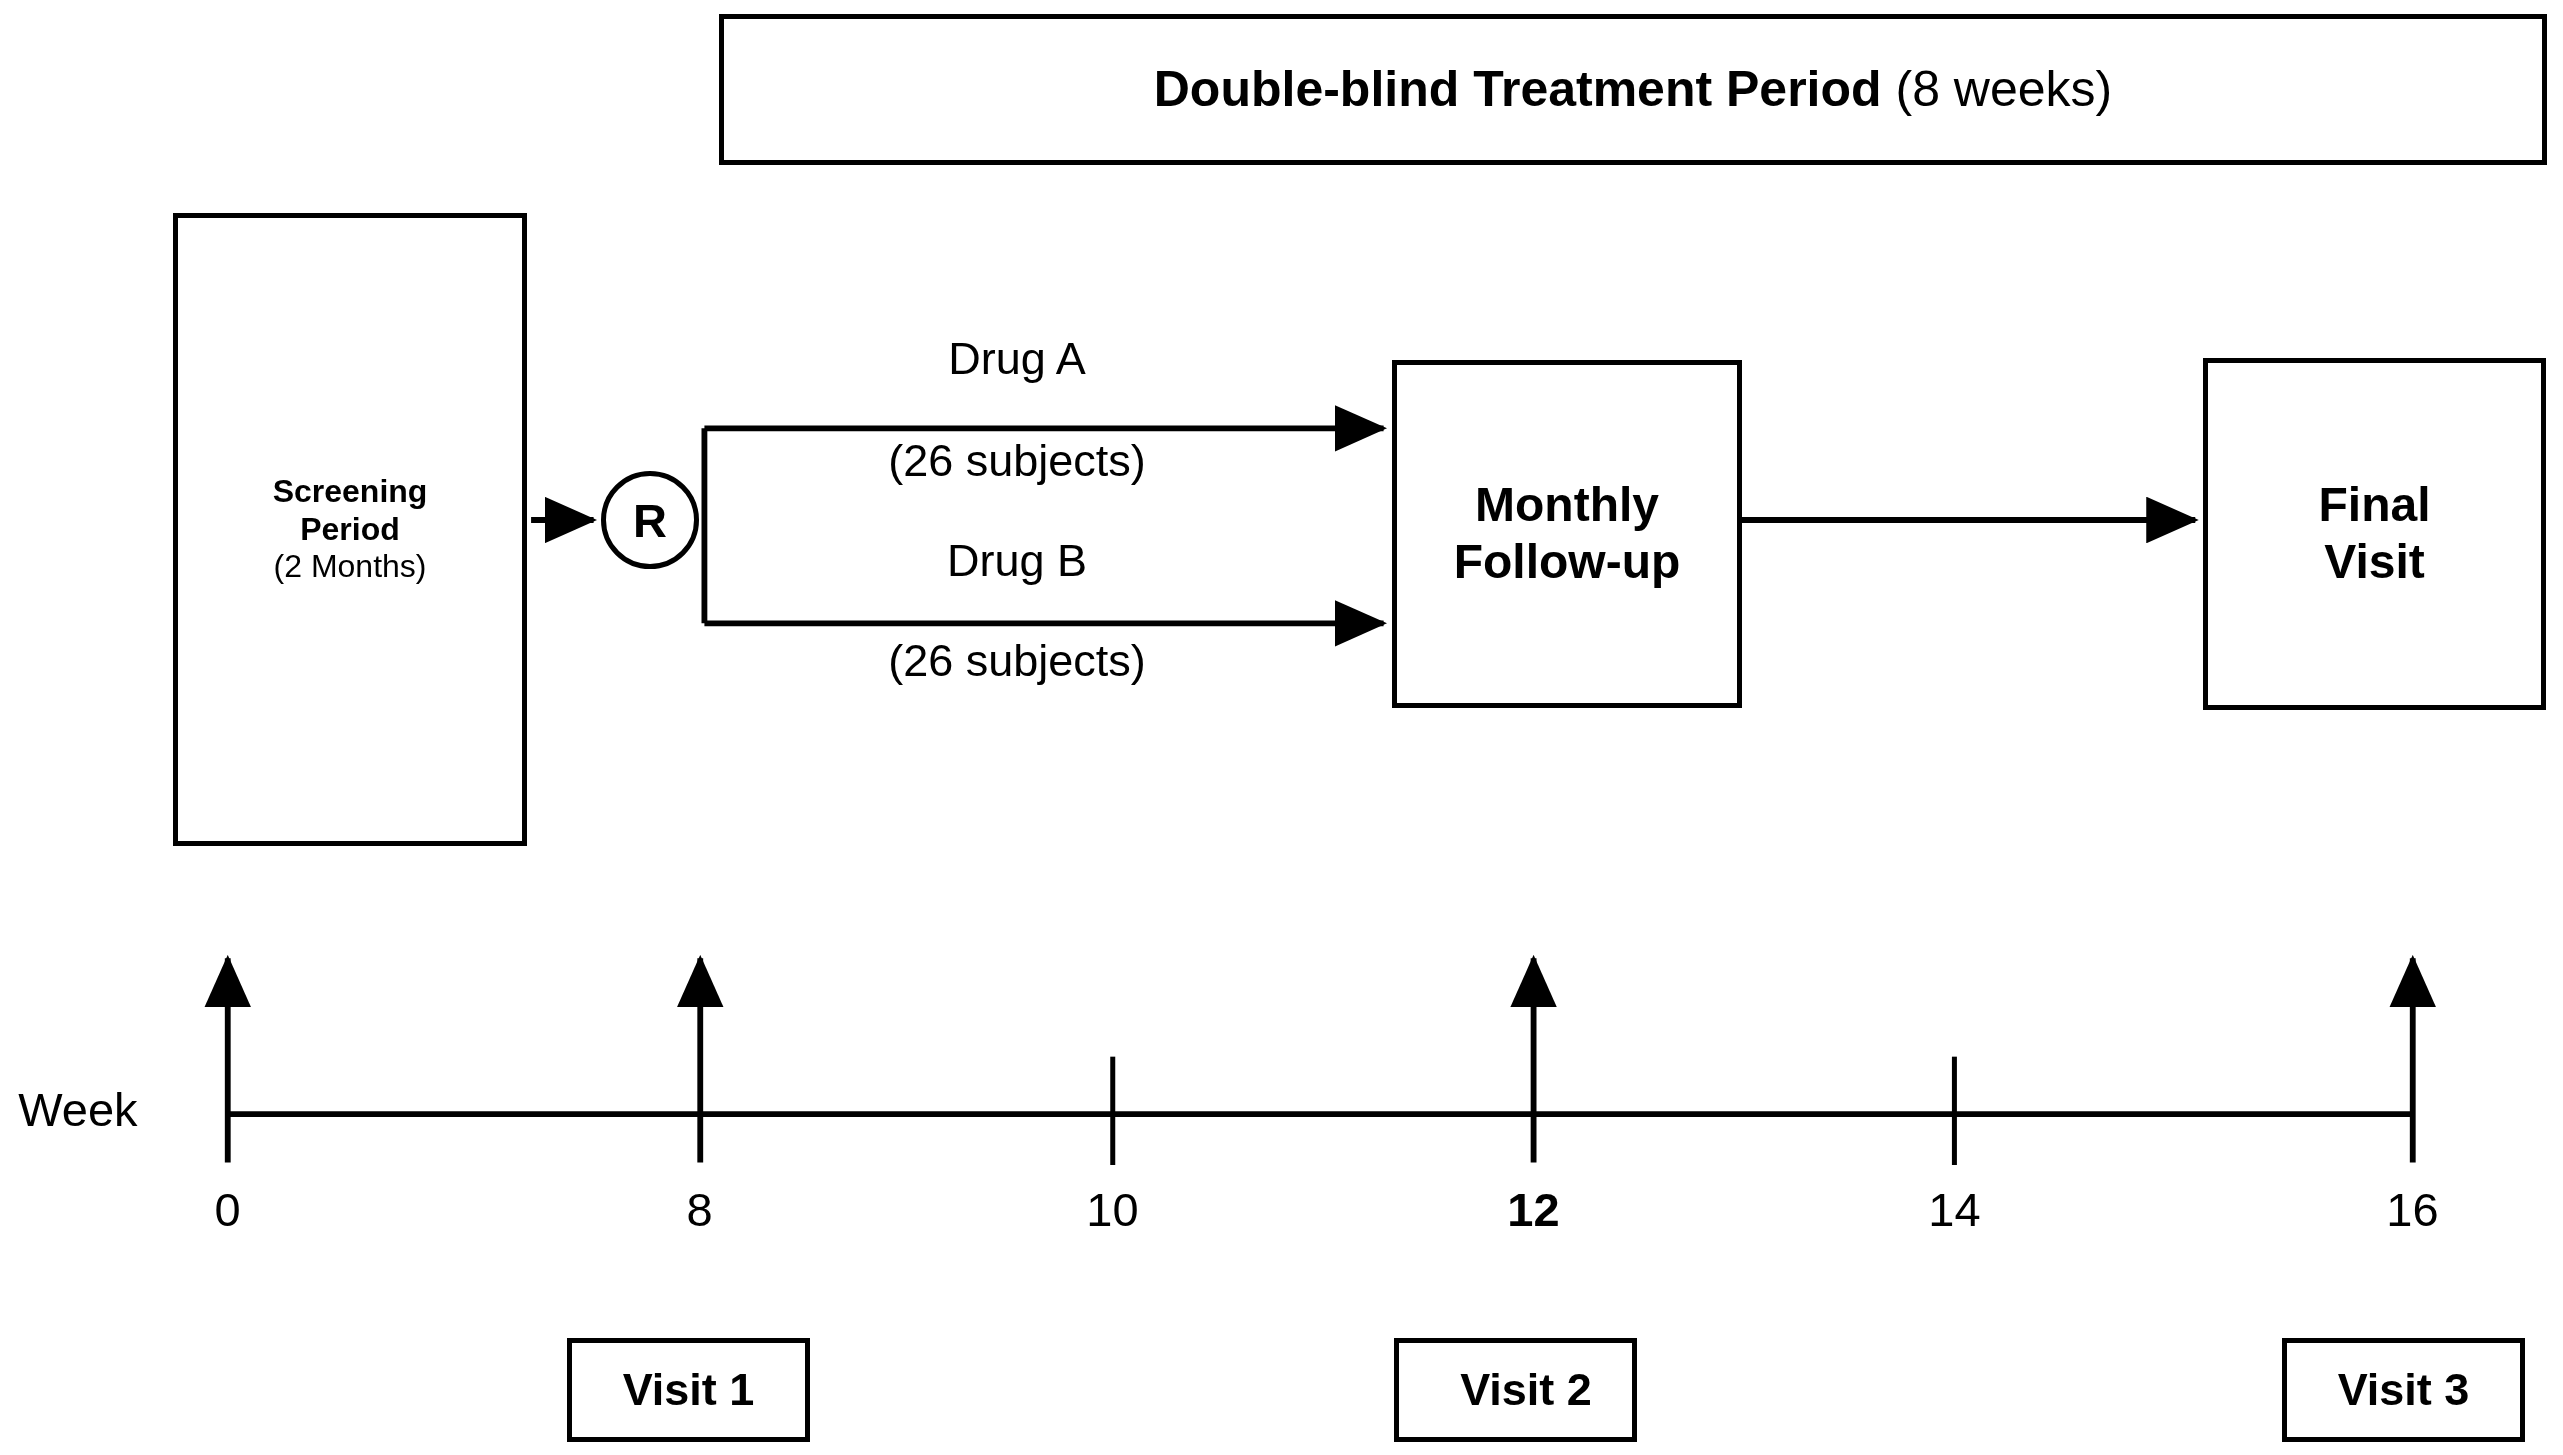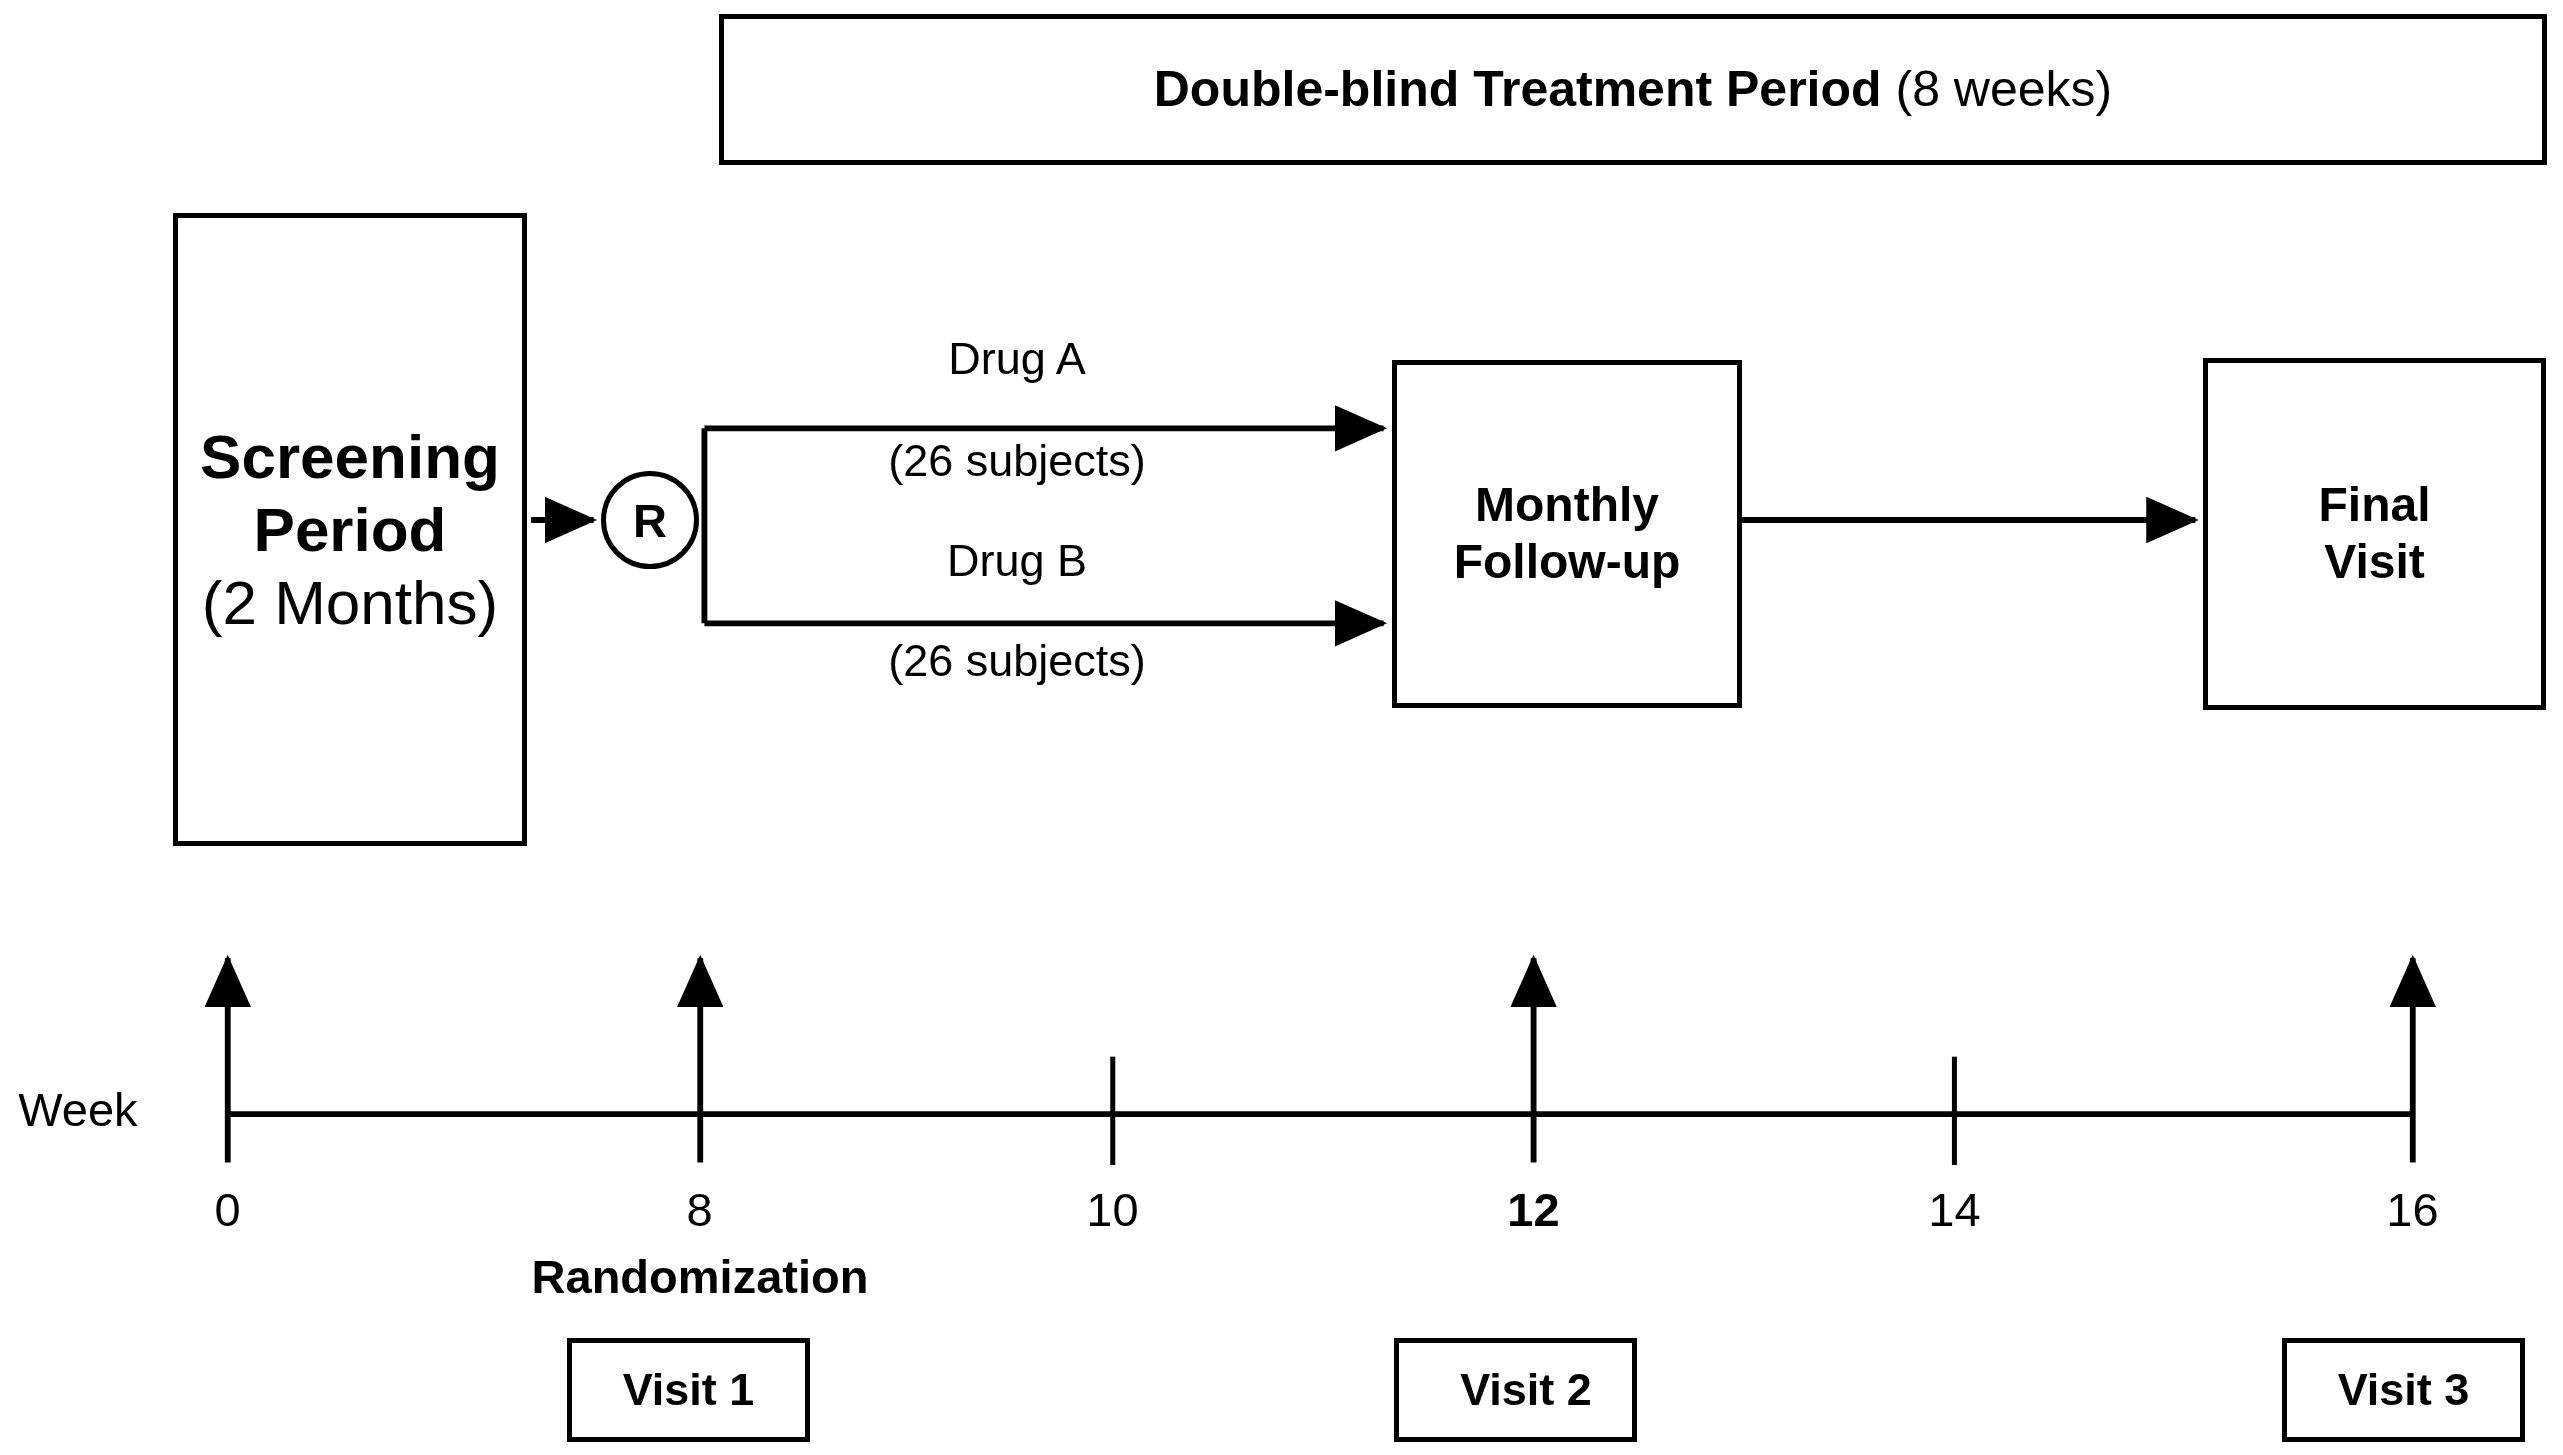--- a/index.html
+++ b/index.html
@@ -46,21 +46,21 @@
   #banner .b-reg { font-weight: normal; }
 
   
   #screening {
     left: 173px;
     top: 213px;
     width: 354px;
     height: 633px;
     border-width: 5.8px;
   }
-  #screening .inner { font-size: 62px; }
+  #screening .inner { font-size: 32px; }
   #screening .s-strong { font-weight: bold; display: block; }
   #screening .s-reg { font-weight: normal; display: block; }
 
   
   #followup {
     left: 1392px;
     top: 360px;
     width: 350px;
     height: 348px;
     border-width: 5.8px;
@@ -248,20 +248,19 @@
 
   <div id="week-label">Week</div>
 
   <div class="tick-num" style="left:161px;">0</div>
   <div class="tick-num" style="left:633px;">8</div>
   <div class="tick-num" style="left:1046px;">10</div>
   <div class="tick-num" style="left:1467px;font-weight:bold;">12</div>
   <div class="tick-num" style="left:1888px;">14</div>
   <div class="tick-num" style="left:2346px;">16</div>
 
-  <div id="randomization-label">Randomization</div>
 
   <div class="visitbox" id="visit1">Visit 1</div>
   <div class="visitbox" id="visit2">Visit 2</div>
   <div class="visitbox" id="visit3">Visit 3</div>
 
 </div>
 
 
 </body></html>

